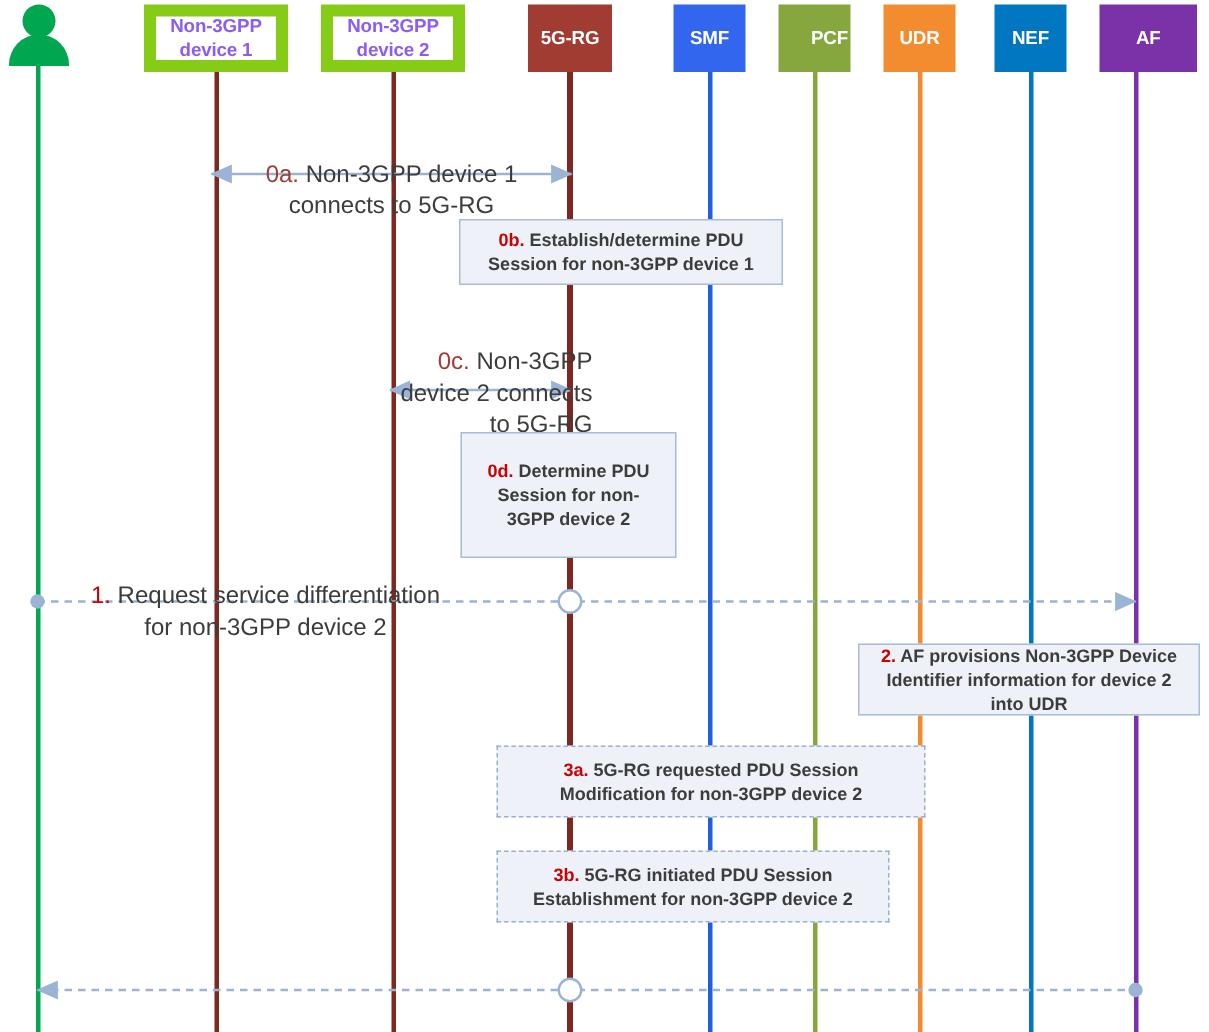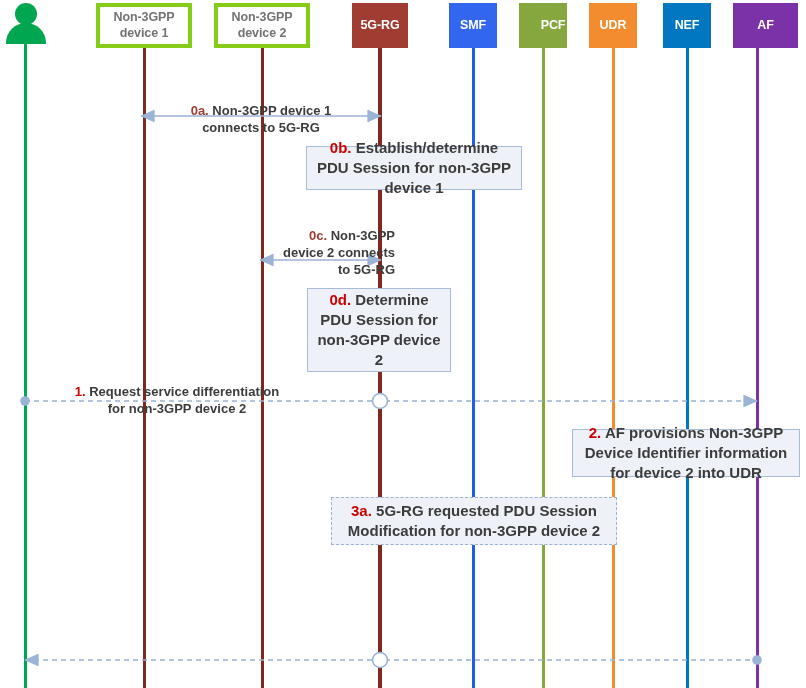--- a/index.html
+++ b/index.html
@@ -36,22 +36,22 @@
     align-items: center;
     justify-content: center;
     text-align: center;
     font-size: 12.5px;
     font-weight: bold;
     line-height: 1.25;
     letter-spacing: -0.1px;
   }
   .participant.outline {
     background: #ffffff;
-    border: 4px solid #84cc16;
-    color: #737373;
+    border: 8px solid #84cc16;
+    color: #8b5cf6;
   }
   .participant.filled {
     color: #ffffff;
     border: none;
   }
 
   
   .actor {
     position: absolute;
     left: 4px;
@@ -82,37 +82,37 @@
   .procbox {
     position: absolute;
     box-sizing: border-box;
     background: #eef2f8;
     border: 1px solid #a8bcd8;
     display: flex;
     align-items: center;
     justify-content: center;
     text-align: center;
     color: #3c3c3c;
-    font-size: 15px;
+    font-size: 12px;
     font-weight: bold;
     line-height: 1.35;
     padding: 2px 8px;
   }
   .procbox.dashed {
     border: 1px dashed #9ab2d4;
   }
   .procbox .num { color: #cc0000; }
 
   
   .msglabel {
     position: absolute;
     text-align: center;
     color: #3c3c3c;
-    font-size: 13px;
-    font-weight: bold;
+    font-size: 16px;
+    font-weight: normal;
     line-height: 1.32;
     white-space: pre-line;
   }
   .msglabel.left { text-align: center; }
   .msglabel.right { text-align: right; }
   .msglabel .num { color: #cc0000; }
   .msglabel .num-dark { color: #a03c32; }
 
   
   .arrow-svg {
@@ -244,14 +244,19 @@
       <span class="num">2.</span><span> AF provisions Non-3GPP Device Identifier information for device 2 into UDR</span>
     </div>
   </div>
 
   <div class="procbox dashed" style="left:331px; top:497px; width:286px; height:48px;">
     <div>
       <span class="num">3a.</span><span> 5G-RG requested PDU Session Modification for non-3GPP device 2</span>
     </div>
   </div>
 
+  <div class="procbox dashed" style="left:331px; top:567px; width:262px; height:48px;">
+    <div>
+      <span class="num">3b.</span><span> 5G-RG initiated PDU Session Establishment for non-3GPP device 2</span>
+    </div>
+  </div>
 
 </div>
 
 </body></html>

